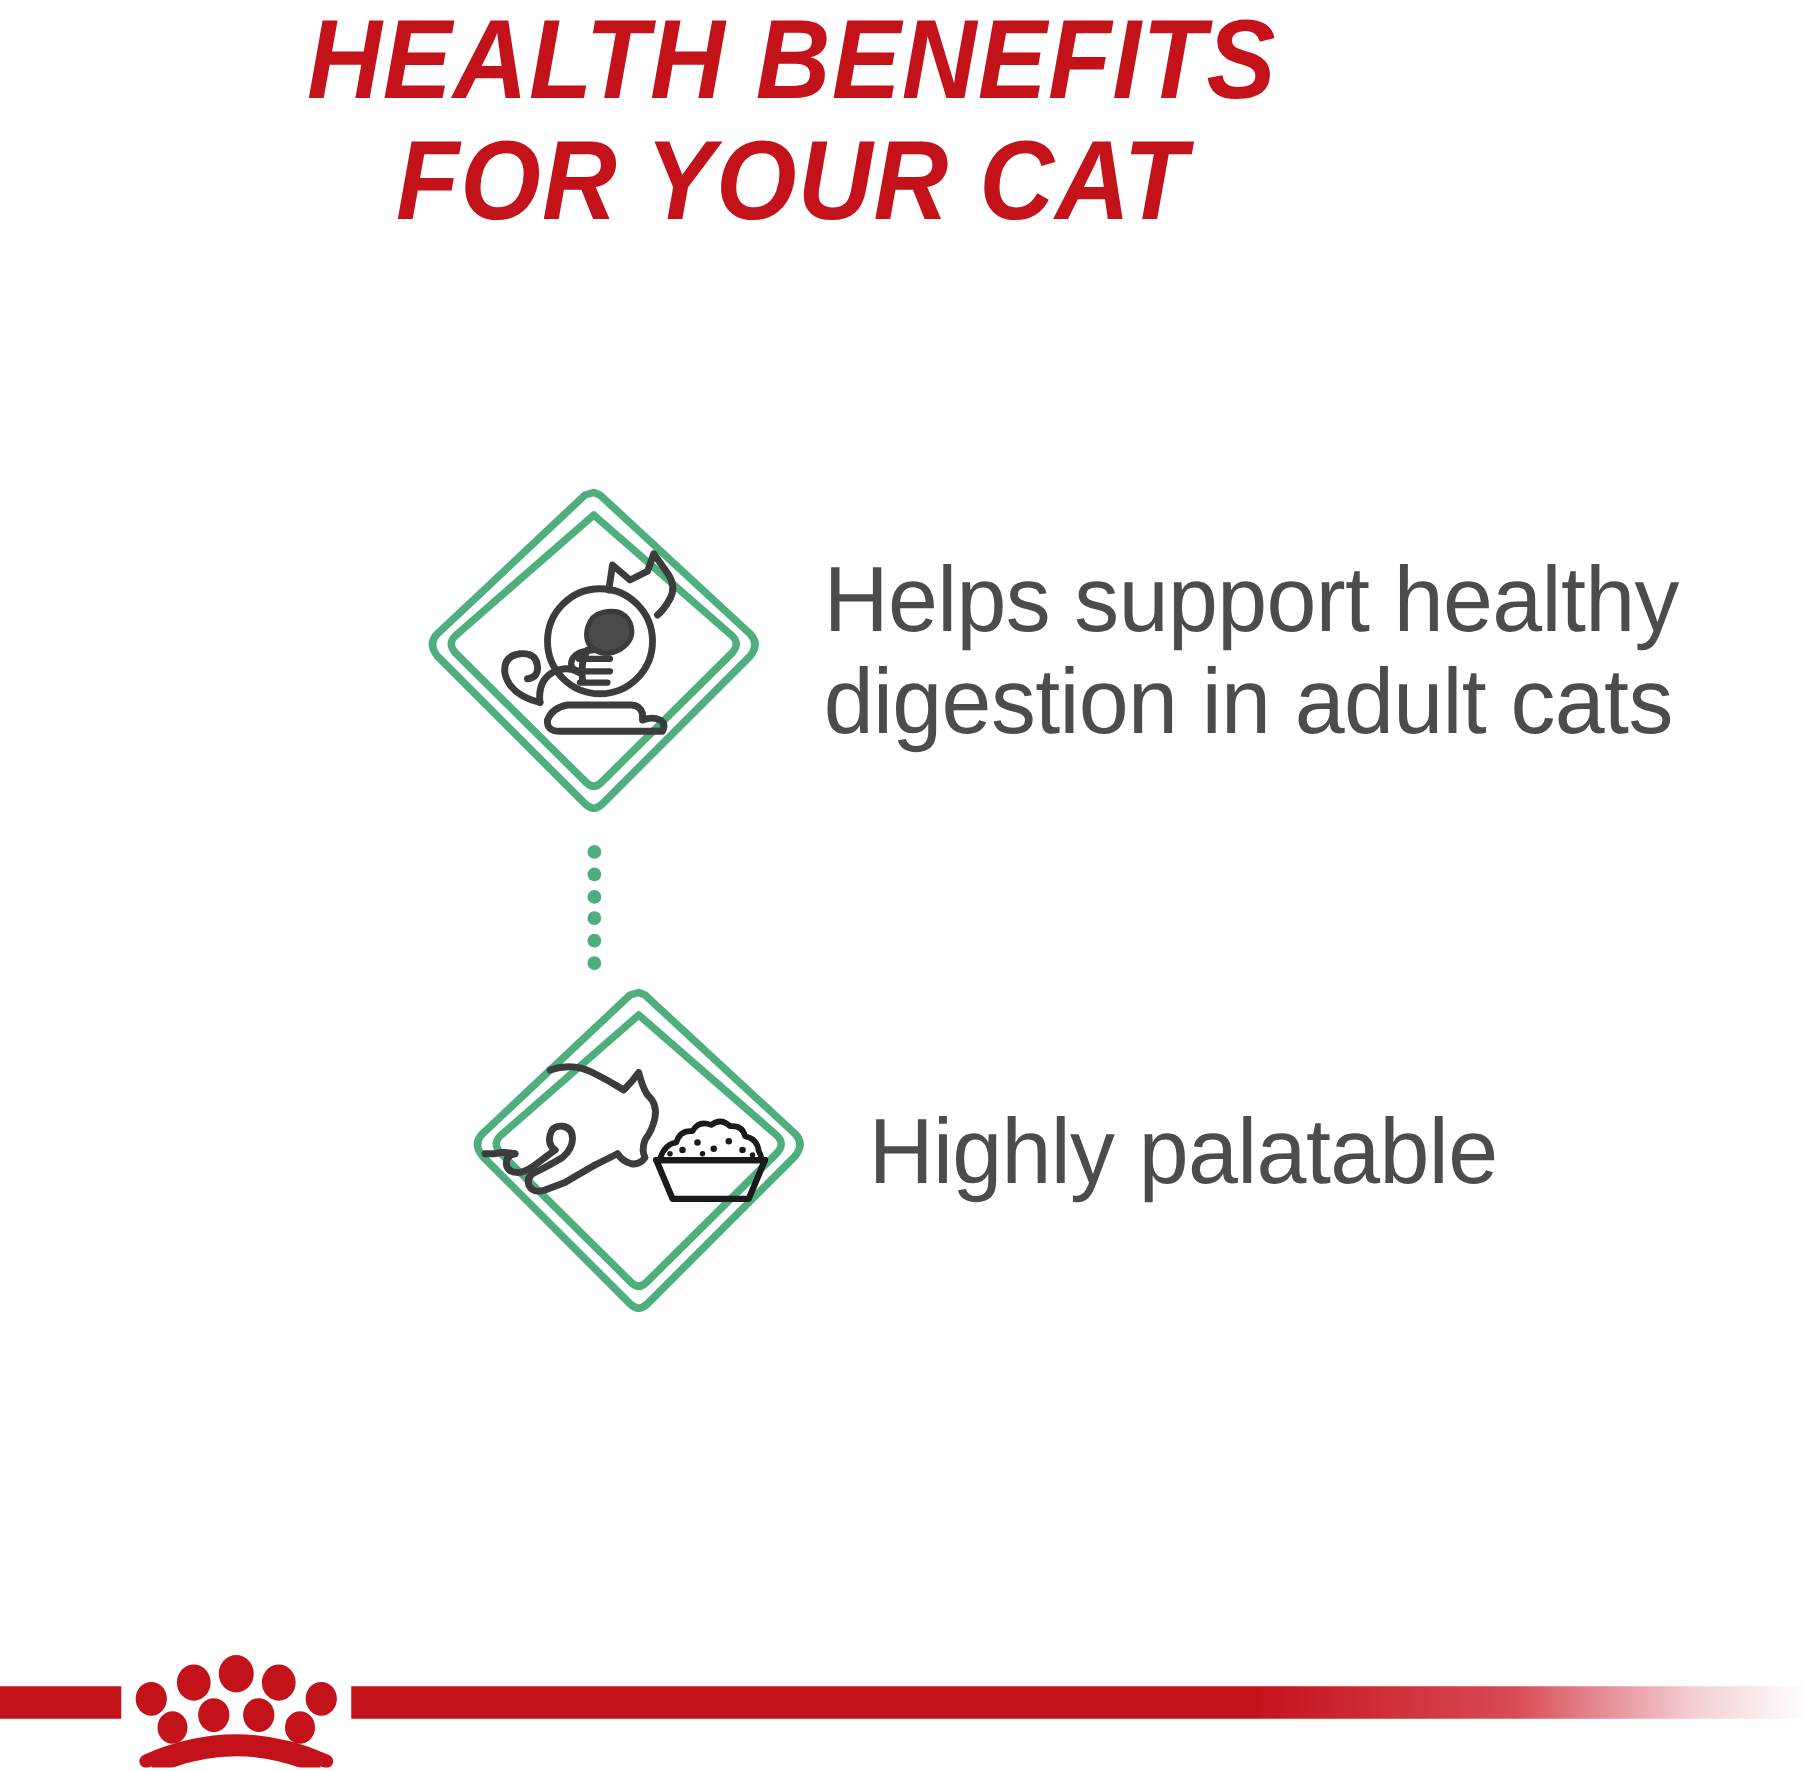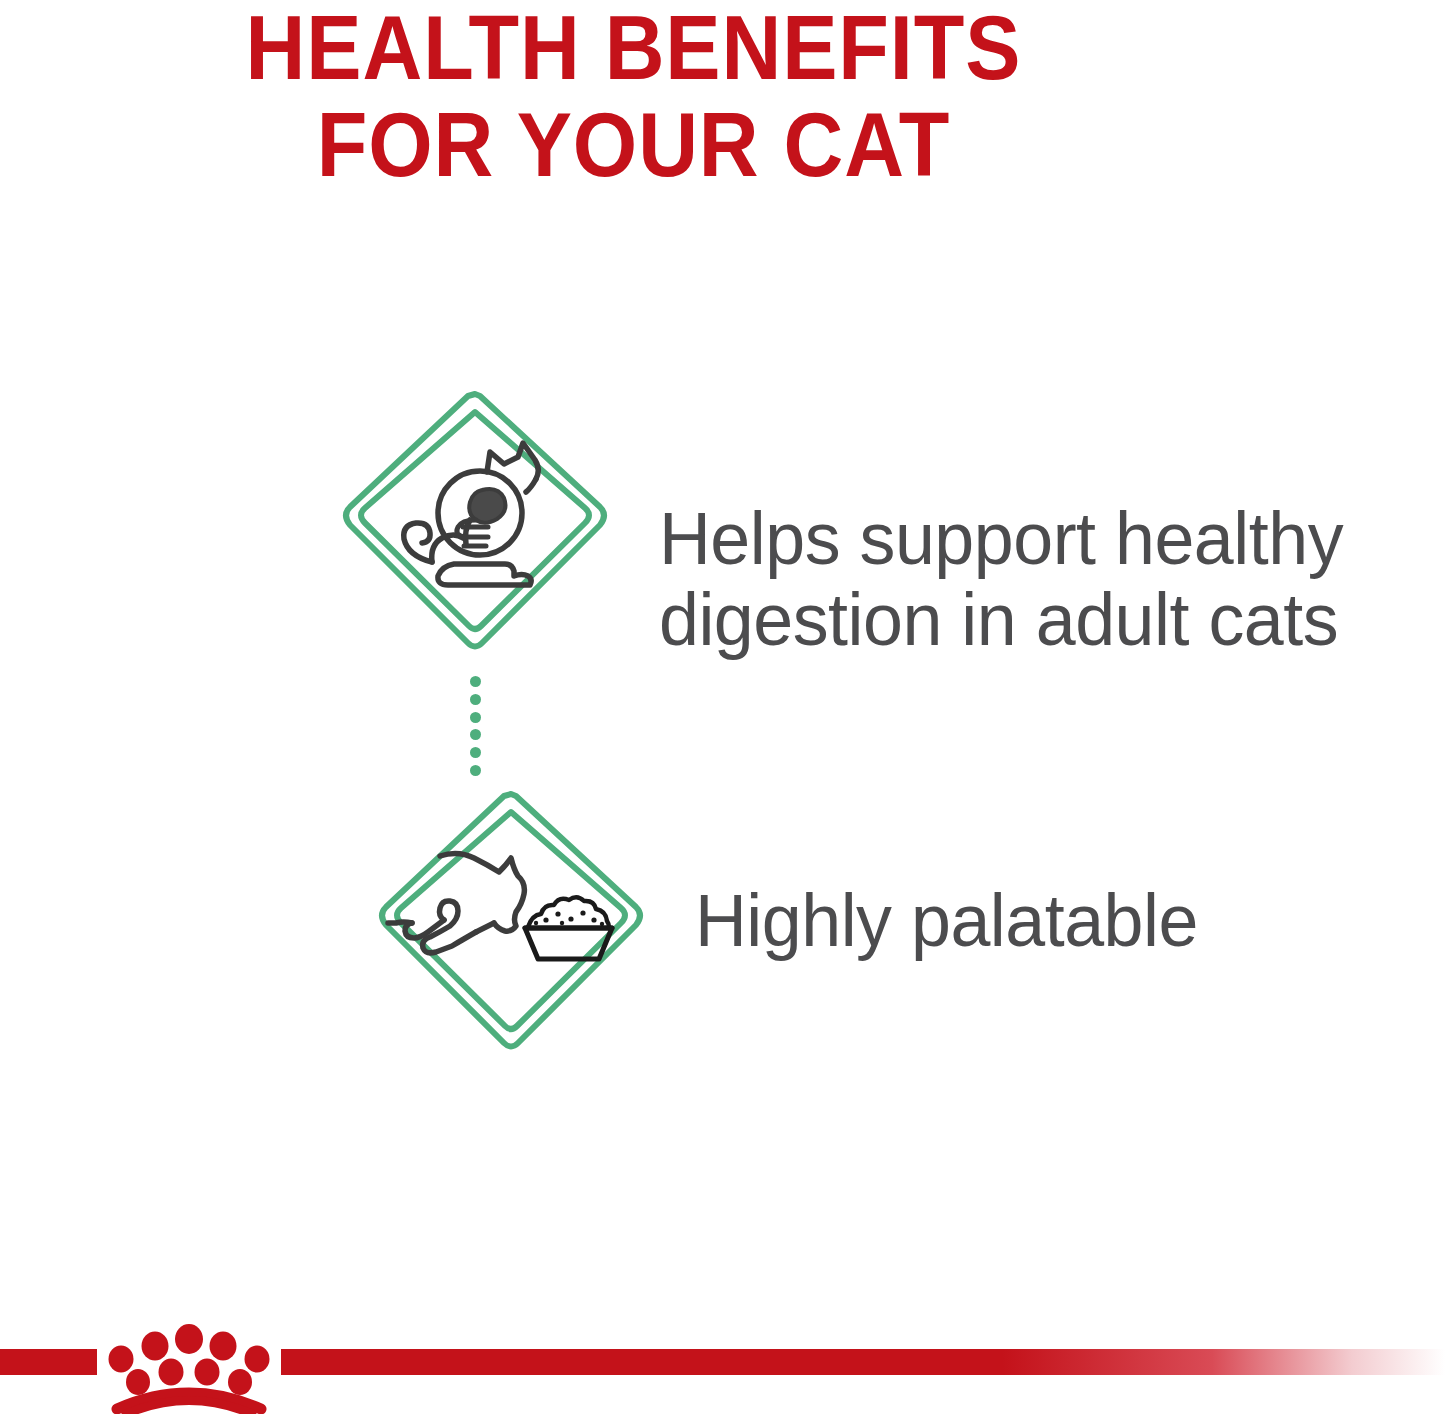--- a/index.html
+++ b/index.html
@@ -16,20 +16,21 @@
     -webkit-font-smoothing: antialiased;
   }
 
   
   .heading {
     position: absolute;
     top: 0px;
     left: 0;
     width: 1267px;
     text-align: center;
+    font-style: italic;
   }
   .heading-line {
     display: block;
     color: #C4121A;
     font-family: "Liberation Sans Narrow", "Liberation Sans", sans-serif;
     font-weight: 700;
     font-size: 90px;
     line-height: 97px;
     letter-spacing: 1px;
     transform: scaleX(0.92);
@@ -43,21 +44,21 @@
     left: 0;
     top: 380px;
     width: 1445px;
   }
   .benefit-row {
     position: relative;
     display: flex;
     align-items: center;
     width: 1445px;
   }
-  .benefit-row.row-1 { height: 280px; align-items: flex-end; }
+  .benefit-row.row-1 { height: 280px; }
   .benefit-row.row-2 { height: 280px; margin-top: 120px; margin-left: 36px; }
 
   .icon-cell {
     position: relative;
     width: 300px;
     min-width: 300px;
     height: 280px;
     margin-left: 325px;
     display: flex;
     align-items: center;

